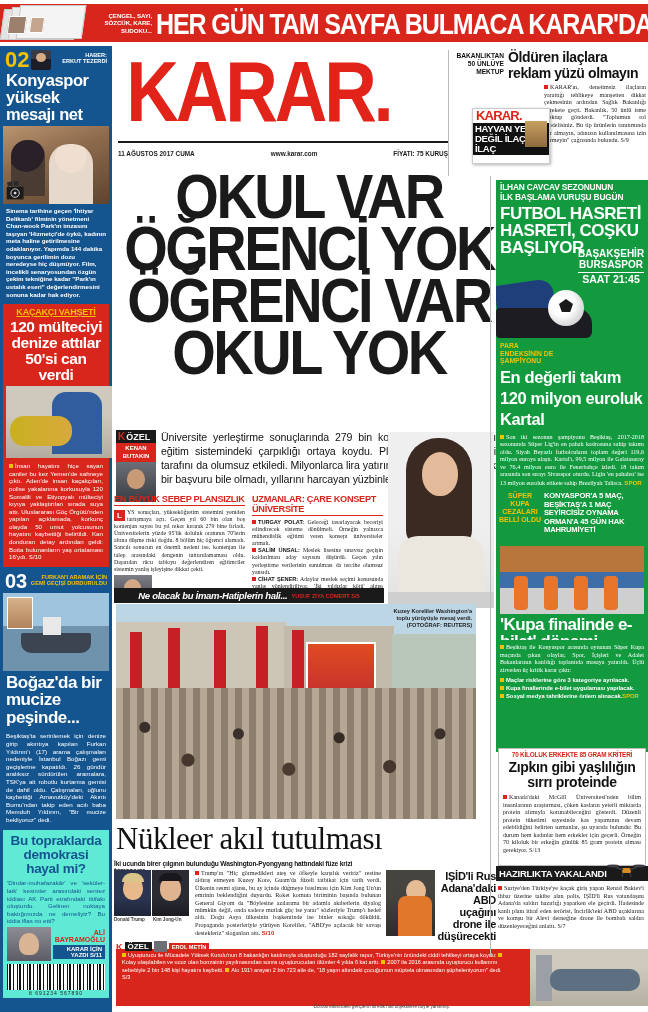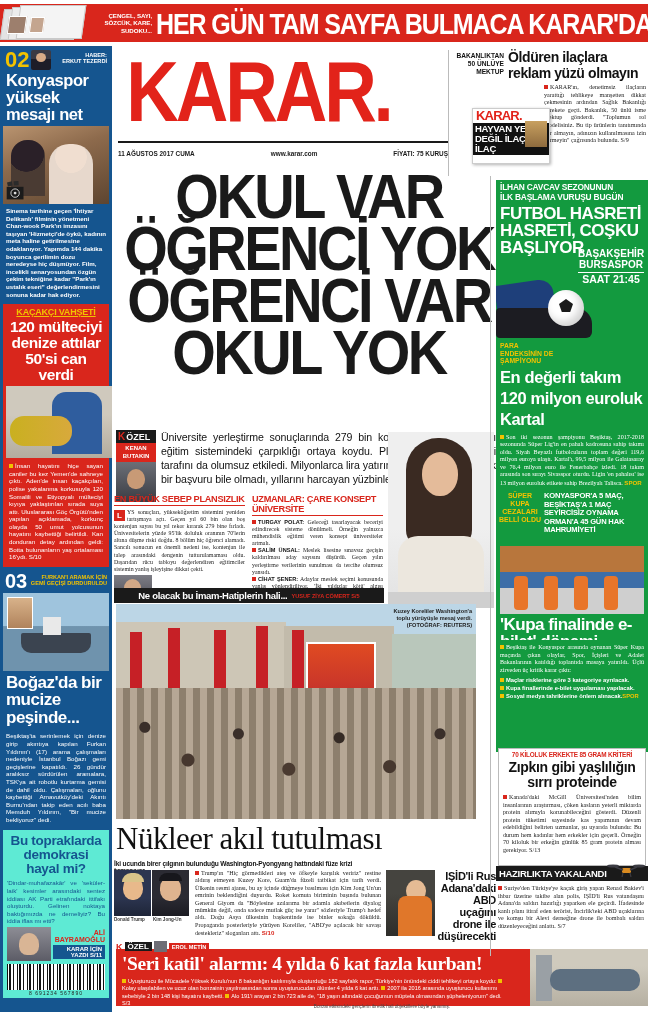--- a/index.html
+++ b/index.html
@@ -131,21 +131,21 @@
   .sub-head { color:#d9261c; font-weight:bold; font-size:9.2px; letter-spacing:-0.3px; border-bottom:1px solid #d9261c; padding-bottom:1px; }
   .sub-body { font-family:"Liberation Serif", serif; font-size:5.9px; line-height:7.1px; color:#222; text-align:justify; padding-top:3px;}
   .dropcap { float:left; width:11px; height:11px; background:#d9261c; color:#fff; font-weight:bold; font-size:8px; text-align:center; line-height:11px; margin:1px 2px 0 0; font-family:"Liberation Sans",sans-serif;}
   .exp-name { font-family:"Liberation Sans",sans-serif; font-weight:bold; font-size:5.6px; color:#111;}
   .sq-red { display:inline-block; width:4px; height:4px; background:#d9261c; margin-right:2px;}
   .ref { color:#d9261c; font-weight:bold; font-family:"Liberation Sans",sans-serif;}
   .col-author{width:38px;height:26px;background:linear-gradient(#7d7d85,#4e4e57);position:relative;margin-top:2px;}
   .col-author:after{content:'';position:absolute;left:10px;top:4px;width:17px;height:18px;background:#d2a886;border-radius:50% 50% 45% 45%;}
 
   .black-strip { position:absolute; left:114px; top:588px; width:270px; height:15px; background:#1a1a1a; display:flex; align-items:center; justify-content:center; gap:4px;}
-  .black-strip .t { color:#fff; font-weight:bold; font-size:9.5px; letter-spacing:-0.3px;}
+  .black-strip .t { color:#fff; font-weight:bold; font-size:9.5px; letter-spacing:-0.3px;font-style:italic;}
   .black-strip .a { color:#d9261c; font-weight:bold; font-size:5.6px;}
 
   
   .girl-photo { position:absolute; left:388px; top:432px; width:106px; height:176px;
     background:linear-gradient(#efefef 0 55%, #e2e2e2 100%); overflow:hidden;}
   .girl-photo .hair{position:absolute;left:18px;top:6px;width:66px;height:110px;background:#3a2a22;border-radius:32px 32px 18px 18px;}
   .girl-photo .face{position:absolute;left:34px;top:20px;width:36px;height:44px;background:#e4bb9a;border-radius:50% 50% 48% 48%;}
   .girl-photo .body{position:absolute;left:10px;top:104px;width:86px;height:60px;background:#ece7de;border-radius:20px 20px 0 0;}
   .girl-photo .desk{position:absolute;left:0;bottom:0;width:106px;height:16px;background:#cfcfcf;}
 
@@ -432,21 +432,20 @@
   </div>
 
   <div class="ozel2">
     <span class="k">K</span>
     <span class="b">ÖZEL</span>
     <span class="f"></span>
     <span class="n">EROL METİN</span>
   </div>
 
   <div class="bottom-bar">
-    <div class="bb-head">'Seri katil' alarmı: 4 yılda 6 kat fazla kurban!</div>
     <div class="bb-body">
       <span class="sq-y"></span><span>Uyuşturucu ile Mücadele Yüksek Kurulu'nun 8 bakanlığın katılımıyla oluşturduğu 182 sayfalık rapor, Türkiye'nin önündeki ciddi tehlikeyi ortaya koydu:</span>
       <span class="sq-y"></span><span>Kolay ulaşılabilen ve ucuz olan bonzainin yayılmasından sonra uyuşturucudan ölümler 4 yılda 6 kat arttı.</span>
       <span class="sq-y"></span><span>2007 ila 2016 arasında uyuşturucu kullanımı sebebiyle 2 bin 148 kişi hayatını kaybetti.</span>
       <span class="sq-y"></span><span>Alo 191'i arayan 2 bin 723 aile de, "18 yaşın altındaki çocuğumun müptela olmasından şüpheleniyorum" dedi. S/3</span>
     </div>
     <div class="bb-photo"></div>
   </div>
   <div class="footer-note">Bonzai etkisindeki gençlerin ibretlik hali objektiflere böyle yansımış.</div>
 

